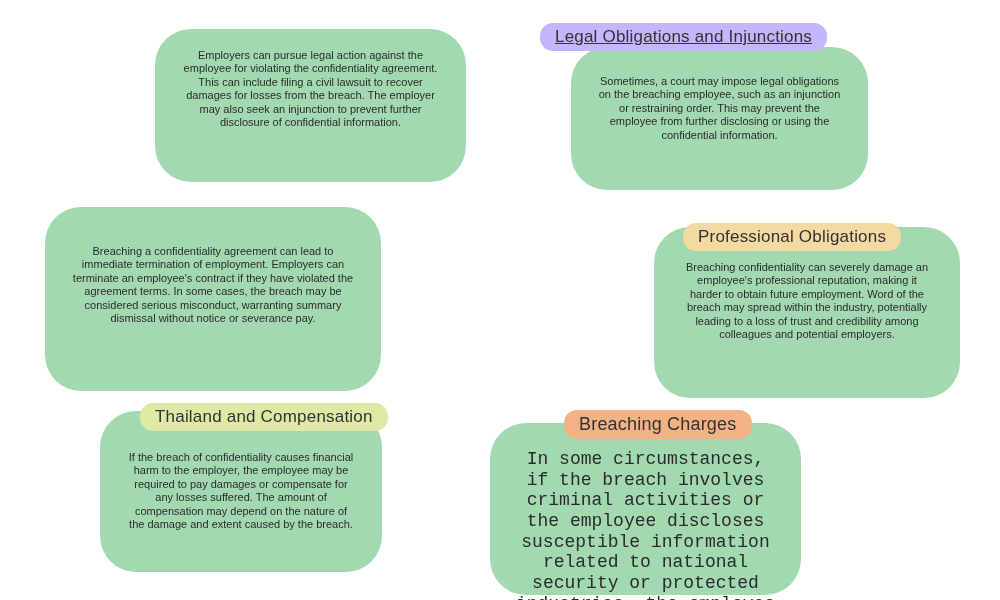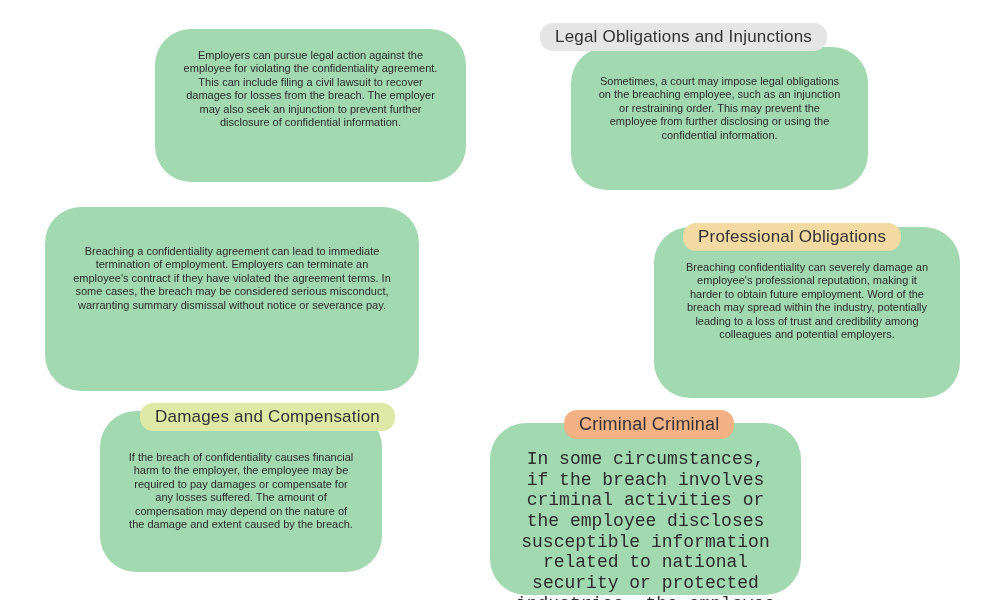--- a/index.html
+++ b/index.html
@@ -38,21 +38,21 @@
     white-space: nowrap;
     z-index: 2;
   }
   
   .card-1 { left: 155px; top: 29px; width: 311px; height: 153px; padding: 20px 28px 10px; }
   .pill-1 { left: 236px; top: 10px; }
   
   .card-2 { left: 535px; top: 47px; width: 297px; height: 143px; padding: 28px 26px 10px; margin-left: 36px; }
   .pill-2 { left: 540px; top: 23px; }
   
-  .card-3 { left: 45px; top: 207px; width: 374px; height: 184px; padding: 38px 24px 10px; }
+  .card-3 { left: 45px; top: 207px; width: 336px; height: 184px; padding: 38px 24px 10px; }
   .pill-3 { left: 88px; top: 202px; }
   
   .card-4 { left: 630px; top: 227px; width: 306px; height: 171px; padding: 34px 30px 10px; }
   .pill-4 { left: 683px; top: 223px; }
   
   .card-5 { left: 100px; top: 411px; width: 282px; height: 161px; padding: 40px 28px 10px; }
   .pill-5 { left: 140px; top: 403px; }
   
   .card-6 { left: 490px; top: 423px; width: 311px; height: 172px; padding: 26px 22px 10px; }
   .card-6 .body { font-size: 18px; line-height: 1.15; font-family: Liberation Mono, monospace; }
@@ -63,34 +63,34 @@
 
 <div class="canvas">
 
   <div class="card card-1" style="background-color: rgb(163, 217, 177);">
     <p class="body">Employers can pursue legal action against the employee for violating the confidentiality agreement. This can include filing a civil lawsuit to recover damages for losses from the breach. The employer may also seek an injunction to prevent further disclosure of confidential information.</p>
   </div>
 
   <div class="card card-2" style="background-color: rgb(163, 217, 177);">
     <p class="body">Sometimes, a court may impose legal obligations on the breaching employee, such as an injunction or restraining order. This may prevent the employee from further disclosing or using the confidential information.</p>
   </div>
-  <div class="pill pill-2" style="background-color: #e5e5e5;">Legal Obligations and Injunctions</div>
+  <div class="pill pill-2" style="background-color: #c4b5fd; text-decoration: underline;">Legal Obligations and Injunctions</div>
 
   <div class="card card-3" style="background-color: rgb(163, 217, 177);">
     <p class="body">Breaching a confidentiality agreement can lead to immediate termination of employment. Employers can terminate an employee's contract if they have violated the agreement terms. In some cases, the breach may be considered serious misconduct, warranting summary dismissal without notice or severance pay.</p>
   </div>
 
   <div class="card card-4" style="background-color: rgb(163, 217, 177); margin-left: 24px;">
     <p class="body">Breaching confidentiality can severely damage an employee's professional reputation, making it harder to obtain future employment. Word of the breach may spread within the industry, potentially leading to a loss of trust and credibility among colleagues and potential employers.</p>
   </div>
   <div class="pill pill-4" style="background-color: rgb(243, 217, 162);">Professional Obligations</div>
 
   <div class="card card-5" style="background-color: rgb(163, 217, 177);">
     <p class="body">If the breach of confidentiality causes financial harm to the employer, the employee may be required to pay damages or compensate for any losses suffered. The amount of compensation may depend on the nature of the damage and extent caused by the breach.</p>
   </div>
-  <div class="pill pill-5" style="background-color: rgb(221, 233, 165);">Damages and Compensation</div>
+  <div class="pill pill-5" style="background-color: rgb(221, 233, 165);">Thailand and Compensation</div>
 
   <div class="card card-6" style="background-color: rgb(163, 217, 177);">
     <p class="body">In some circumstances, if the breach involves criminal activities or the employee discloses susceptible information related to national security or protected industries, the employee may face criminal charges under relevant laws in Thailand.</p>
   </div>
-  <div class="pill pill-6" style="background-color: rgb(243, 177, 132);">Criminal Criminal</div>
+  <div class="pill pill-6" style="background-color: rgb(243, 177, 132);">Breaching Charges</div>
 
 </div>
 
 </body></html>

